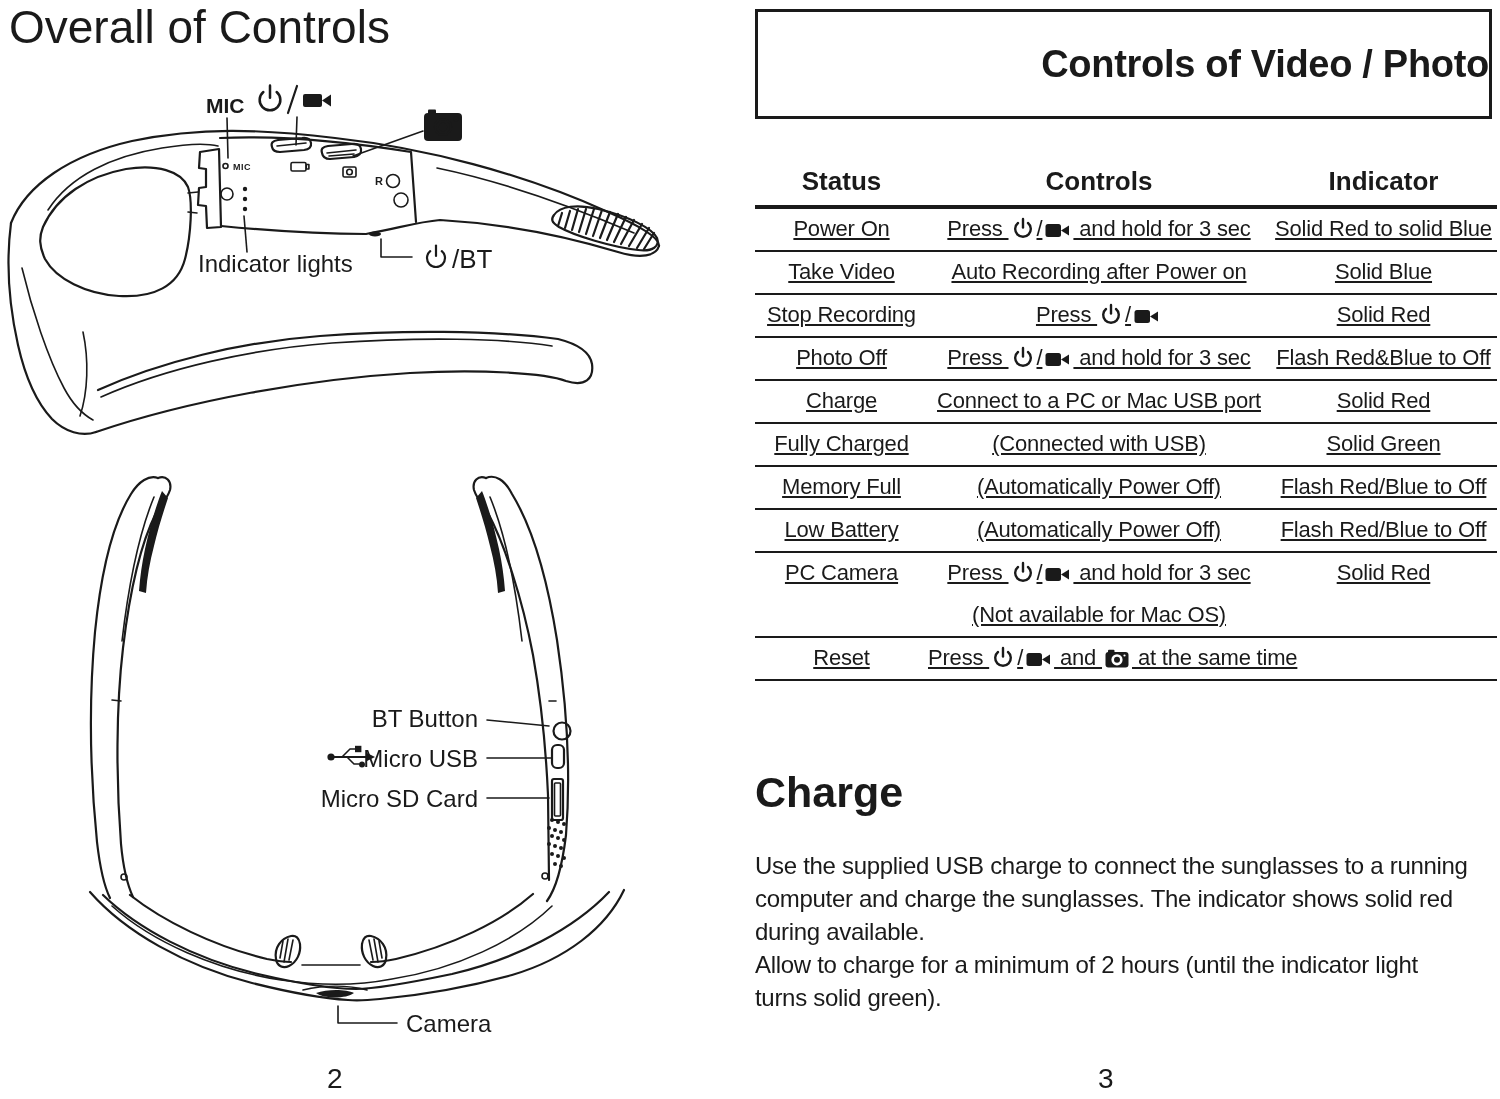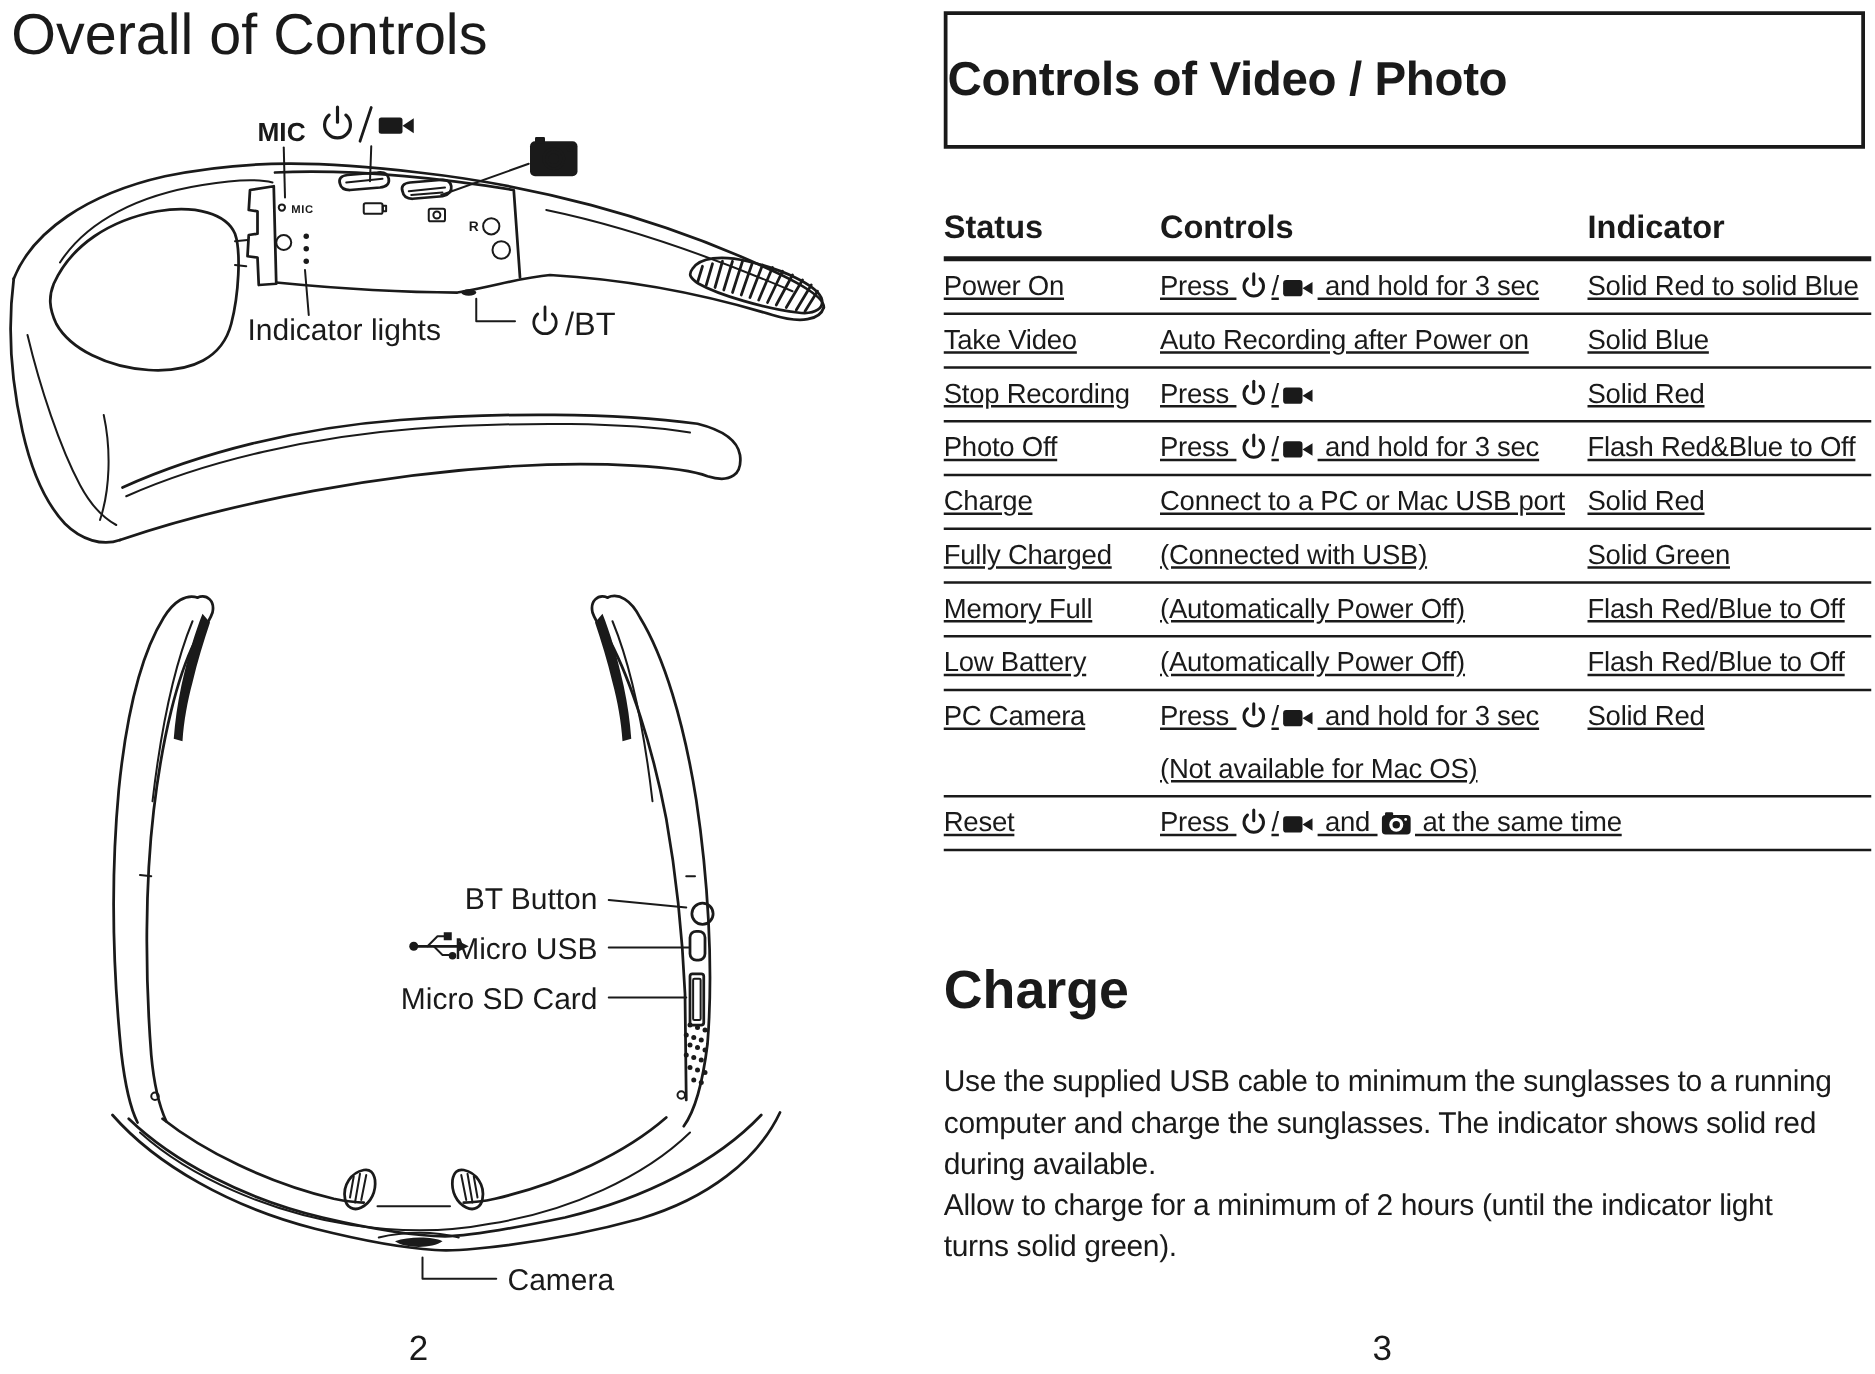--- a/index.html
+++ b/index.html
@@ -22,24 +22,24 @@
   .t24{font-size:24px;}
   .t26{font-size:26px;}
   .t20b{font-size:21px;font-weight:bold;}
   .tt{font-size:9px;font-weight:bold;letter-spacing:0.5px;}
   .tr11{font-size:11px;font-weight:bold;}
   .tr{text-anchor:end;}
   .pagenum{font-size:28px;}
   
   #title-box{
     left:755px;top:9px;width:737px;height:110px;border:3px solid #1a1a1a;
-    box-sizing:border-box;display:flex;align-items:center;justify-content:flex-start;
+    box-sizing:border-box;display:flex;align-items:center;justify-content:flex-end;
   }
   #title-box span{font-size:38px;font-weight:bold;letter-spacing:-0.3px;}
-  #ctrl-table{left:755px;top:166px;width:742px;}
+  #ctrl-table{left:755px;top:166px;width:742px;text-align:center;}
   .thead{
     display:grid;grid-template-columns:173px 342px 1fr;
     font-size:26px;font-weight:bold;line-height:30px;padding-bottom:9px;
     border-bottom:4px solid #1a1a1a;
   }
   .trow{
     display:grid;grid-template-columns:173px 342px 1fr;
     font-size:22px;letter-spacing:-0.2px;line-height:24px;
     padding:8px 0 9px 0;border-bottom:2px solid #1a1a1a;
     min-height:43px;box-sizing:border-box;align-items:start;white-space:nowrap;text-decoration:underline;
@@ -347,20 +347,20 @@
                 <circle cx="19.5" cy="6.5" r="1.1" fill="#fff"></circle>
               </svg></span><span> at the same time</span></div>
         </div>
         <span></span>
       </div>
     </div>
 </div>
 
 <h2 id="charge-head" class="abs">Charge</h2>
 <div id="charge-lines" class="abs">
-    <div>Use the supplied USB cable to minimum the sunglasses to a running</div>
+    <div>Use the supplied USB charge to connect the sunglasses to a running</div>
     <div>computer and charge the sunglasses. The indicator shows solid red</div>
     <div>during available.</div>
     <div>Allow to charge for a minimum of 2 hours (until the indicator light</div>
     <div>turns solid green).</div>
   </div>
 
 <div class="abs pagenum" style="left:1098px;top:1063px">3</div>
 
 </body></html>

